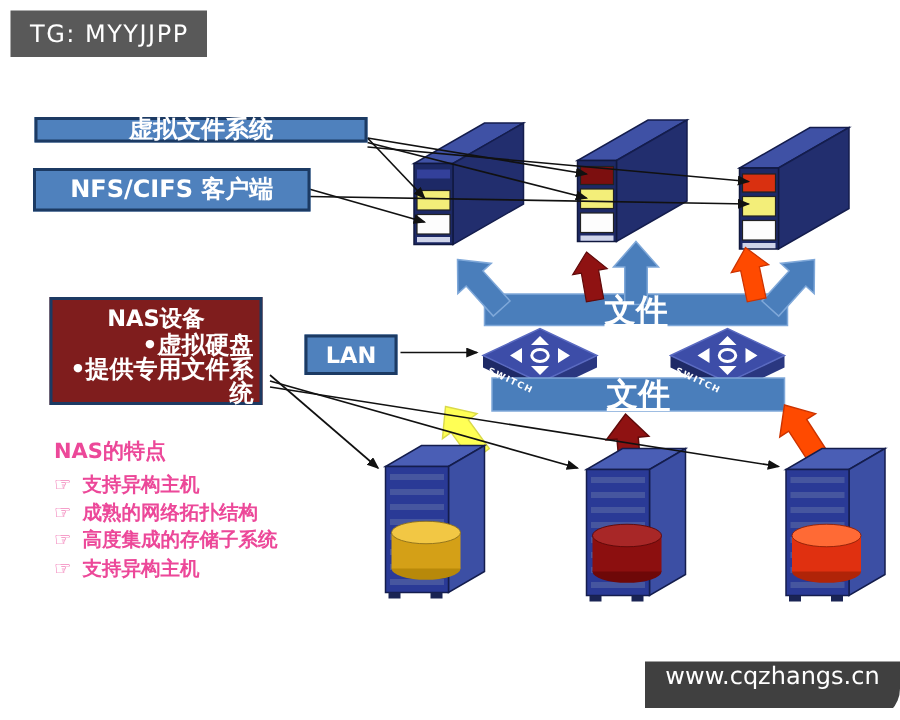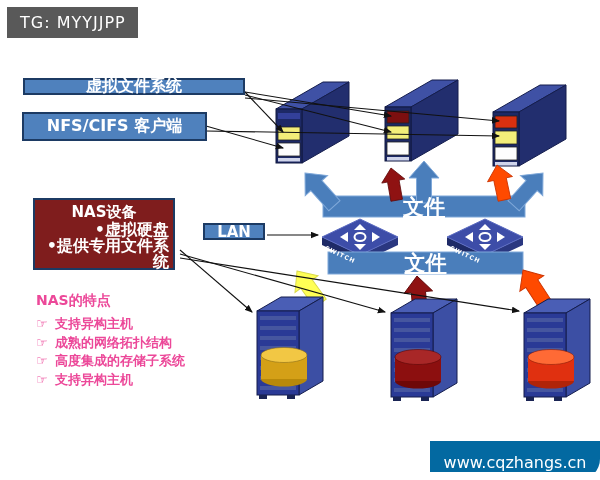--- a/index.html
+++ b/index.html
@@ -15,22 +15,22 @@
   .nasbox .title { font-weight:bold; font-size:15px; text-align:center; line-height:20px; }
   .nasbox .bullet { font-weight:bold; font-size:16px; line-height:16px; text-align:right; }
   .flowlabel { color:#fff; font-weight:bold; font-size:21px; display:flex;
                align-items:center; justify-content:center;text-decoration:underline; }
   .switchlabel { color:#fff; font-weight:bold; font-size:6px; letter-spacing:1px;
                  transform:rotate(25deg); transform-origin:left top; }
   .features { color:#ec4899; }
   .features .title { font-weight:bold; font-size:14px; margin-bottom:5px; }
   .features .row { display:flex; font-weight:bold; font-size:13px; line-height:18.5px; }
   .features .ico { width:19px; font-weight:normal; font-size:13px; }
-  .watermark { background:#0369a1; color:#fff; font-size:16px; display:flex;
-               align-items:flex-end; justify-content:center; }
+  .watermark { background:#404040; color:#fff; font-size:16px; display:flex;
+               align-items:flex-start; justify-content:center; }
   svg { position:absolute; left:0; top:0; }
 </style>
 </head>
 <body>
 
 <div class="stage">
 
   <svg width="600" height="480" viewBox="0 0 600 480">
     <defs>
       <marker id="ah" markerWidth="9" markerHeight="8" refX="6.5" refY="3" orient="auto">
@@ -214,21 +214,21 @@
   <div class="abs bluebox" style="left:22px; top:112px; width:185px; height:29px; font-size:16px;">
     <span>NFS/CIFS 客户端</span>
   </div>
 
   <div class="abs nasbox" style="left:33px; top:198px; width:142px; height:72px;">
     <div class="title">NAS设备</div>
     <div class="bullet">•虚拟硬盘</div>
     <div class="bullet">•提供专用文件系统</div>
   </div>
 
-  <div class="abs bluebox" style="left:203px; top:223px; width:62px; height:17px; font-size:15px;">
+  <div class="abs bluebox" style="left:203px; top:223px; width:62px; height:27px; font-size:15px;">
     <span>LAN</span>
   </div>
 
   <div class="abs flowlabel" style="left:323px; top:196px; width:202px; height:21px;">文件</div>
 
   <div class="abs flowlabel" style="left:328px; top:252px; width:195px; height:22px;">文件</div>
 
   <div class="abs switchlabel" style="left:327px; top:244px;">SWITCH</div>
   <div class="abs switchlabel" style="left:452px; top:244px;">SWITCH</div>
 

